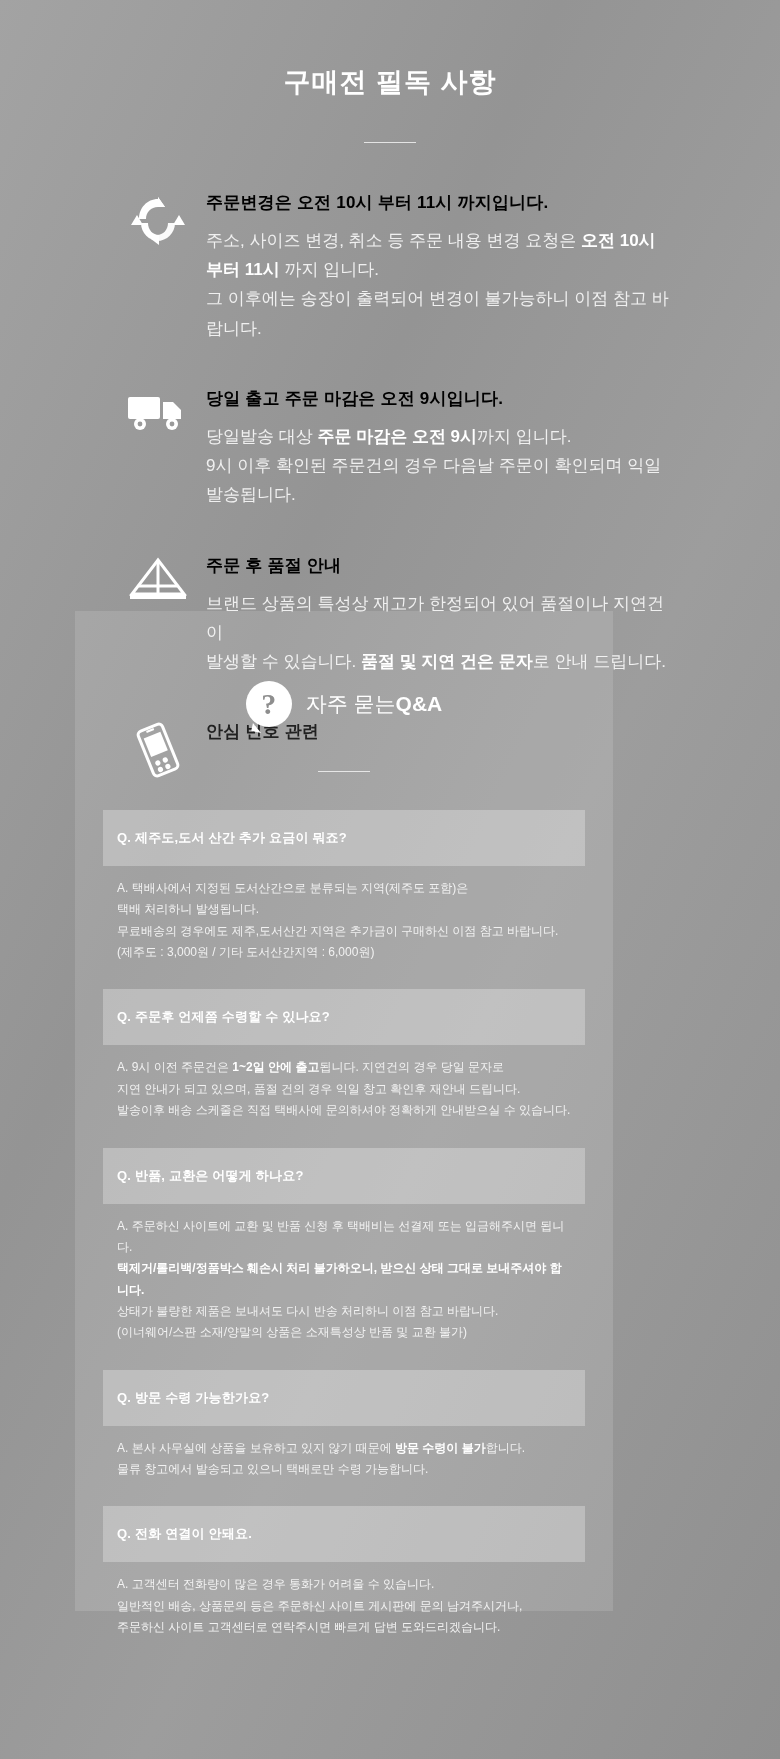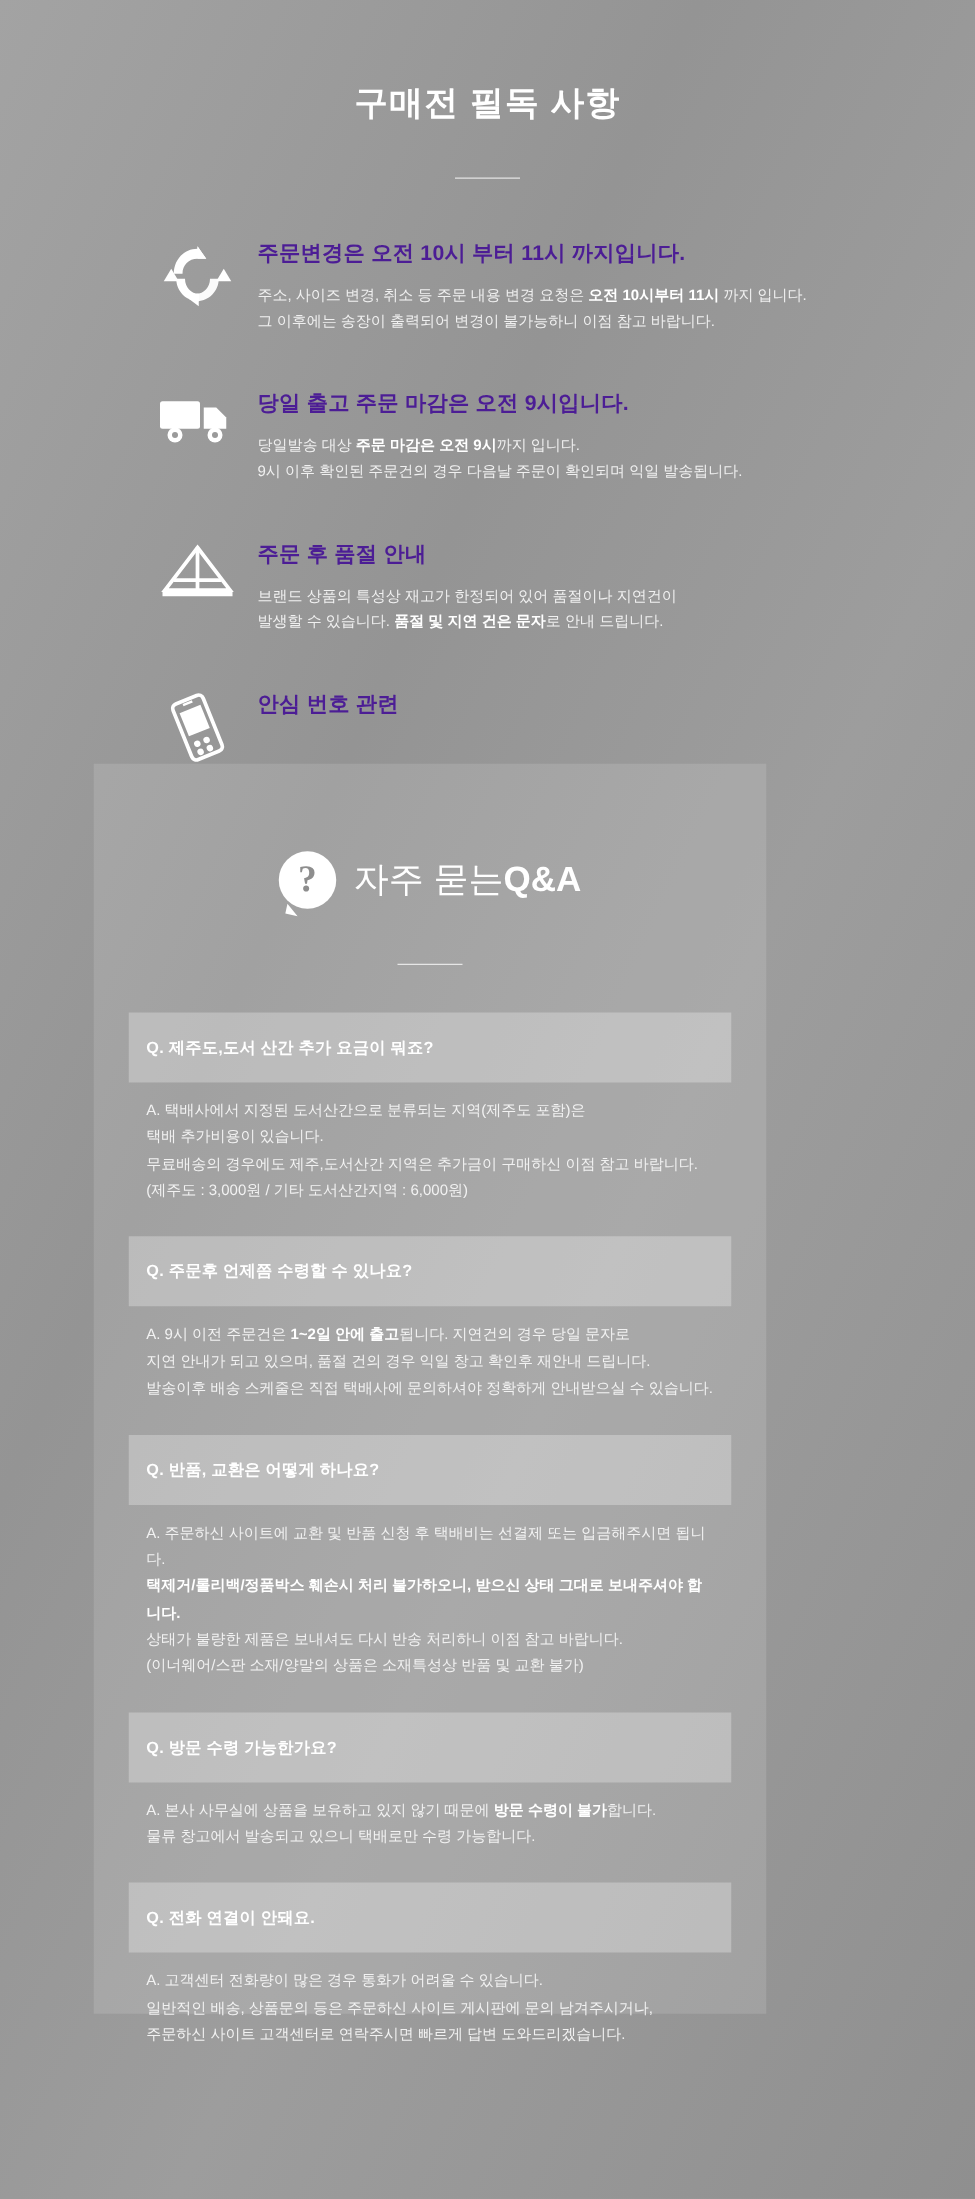--- a/index.html
+++ b/index.html
@@ -53,26 +53,26 @@
     flex: 0 0 96px;
     display: flex;
     align-items: center;
     justify-content: center;
     padding-top: 4px;
   }
   .notice-text { flex: 1 1 auto; padding-top: 2px; }
   .notice-head {
     font-size: 17px;
     font-weight: bold;
-    color: #4c1d95;
+    color: #000000;
     margin-bottom: 12px;
     letter-spacing: .2px;
   }
   .notice-body {
-    font-size: 12px;
+    font-size: 17px;
     line-height: 1.72;
     color: #f0f0f0;
   }
   .notice-body b { font-weight: bold; color: #ffffff; }
 
   
   .qa-panel {
     position: absolute;
     left: 75px;
     top: 611px;
@@ -106,21 +106,21 @@
     position: absolute;
     bottom: -5px;
     left: 6px;
     width: 0; height: 0;
     border-left: 10px solid #ffffff;
     border-top: 8px solid transparent;
     border-bottom: 0 solid transparent;
     transform: rotate(12deg);
   }
   .qa-title {
-    font-size: 28px;
+    font-size: 21px;
     color: #ffffff;
     letter-spacing: 0px;
   }
   .qa-title .strong { font-weight: bold; }
   .qa-rule {
     width: 52px;
     height: 1px;
     background: #e6e6e6;
     margin: 44px auto 0 auto;
   }
@@ -254,21 +254,21 @@
       </div>
     </div>
     <div class="qa-rule"></div>
 
     <div class="qa-list">
 
       <div class="qa-item">
         <div class="qa-q">Q. 제주도,도서 산간 추가 요금이 뭐죠?</div>
         <div class="qa-a">
           <span>A. 택배사에서 지정된 도서산간으로 분류되는 지역(제주도 포함)은</span><br>
-          <span>택배 추가비용이 있습니다.</span><br>
+          <span>택배 처리하니 발생됩니다.</span><br>
           <span>무료배송의 경우에도 제주,도서산간 지역은 추가금이 구매하신 이점 참고 바랍니다.</span><br>
           <span>(제주도 : 3,000원 / 기타 도서산간지역 : 6,000원)</span>
         </div>
       </div>
 
       <div class="qa-item">
         <div class="qa-q">Q. 주문후 언제쯤 수령할 수 있나요?</div>
         <div class="qa-a">
           <span>A. 9시 이전 주문건은 </span><b>1~2일 안에 출고</b><span>됩니다. 지연건의 경우 당일 문자로</span><br>
           <span>지연 안내가 되고 있으며, 품절 건의 경우 익일 창고 확인후 재안내 드립니다.</span><br>

